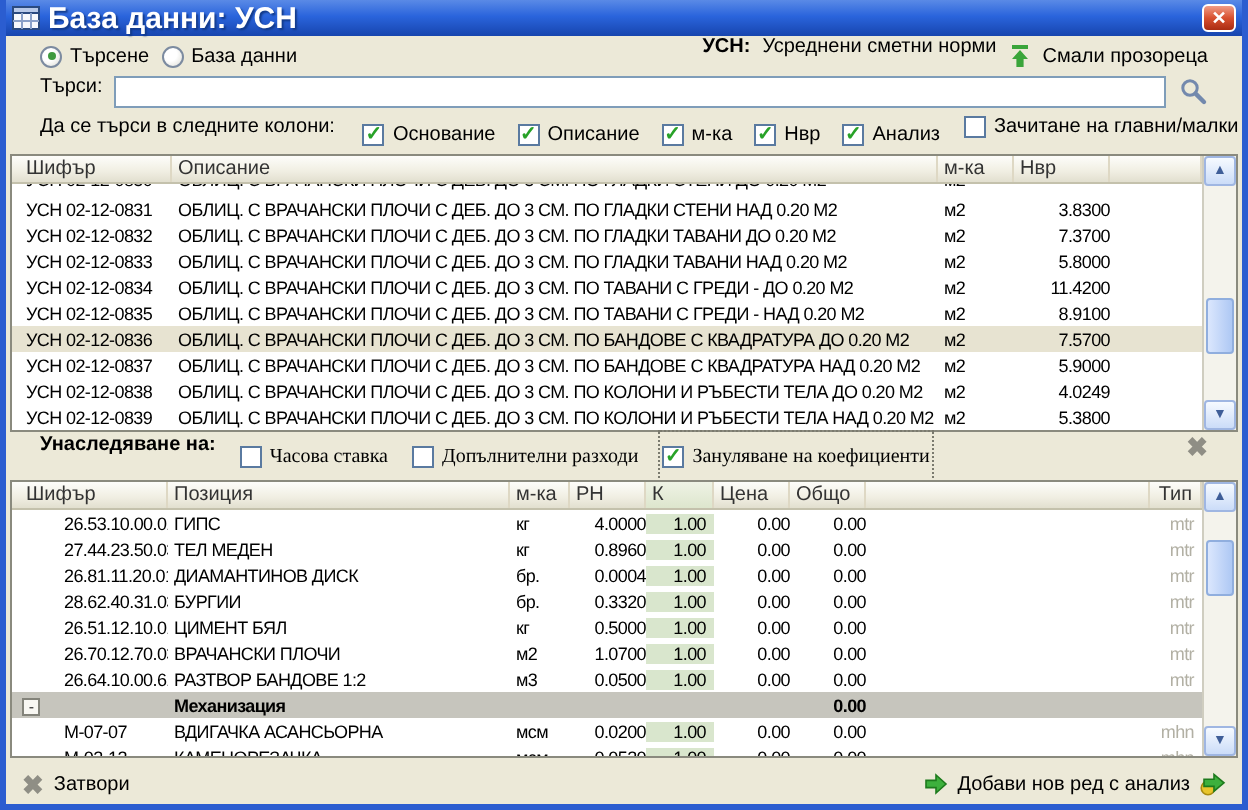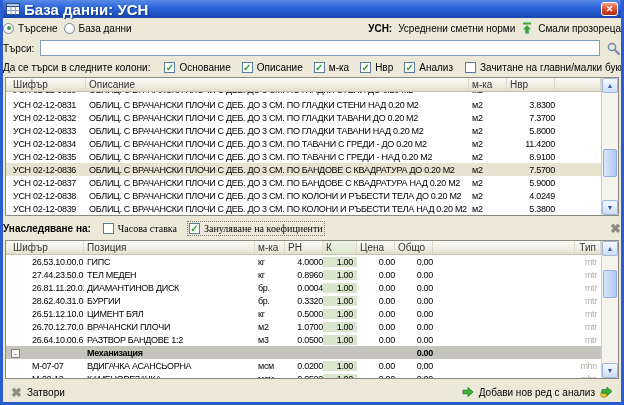--- a/index.html
+++ b/index.html
@@ -13,21 +13,21 @@
   }
   
   .titlebar{height:18px;flex:none;display:flex;align-items:center;padding:0 3px;
     background:linear-gradient(180deg,#5a8ae6 0%,#2a64dc 45%,#1745ae 100%);}
   .titlebar .title{flex:1;color:#fff;font-weight:bold;font-size:15px;margin-left:4px;
     text-shadow:1px 1px 1px #123a8a;white-space:nowrap;}
   .closebtn{width:17px;height:14px;border:1px solid #fff;border-radius:3px;color:#fff;
     background:linear-gradient(180deg,#f09c86 0%,#d8502f 50%,#aa2c12 100%);
     font-size:9px;font-weight:bold;display:flex;align-items:center;justify-content:center;}
   
-  .bar{flex:none;display:flex;align-items:center;padding:0 0;gap:6px;white-space:nowrap;}
+  .bar{flex:none;display:flex;padding:0 17px;gap:6px;white-space:nowrap;}
   .row1{height:20px;}
   .row2{height:20px;}
   .row3{height:18px;}
   .spacer{flex:1;}
   .b{font-weight:bold;}
   
   .radio-item{display:flex;align-items:center;gap:4px;}
   .radio{width:11px;height:11px;border-radius:50%;border:1px solid #7c8ba0;flex:none;
     background:radial-gradient(circle at 35% 35%,#fff 40%,#dcdcd4);position:relative;}
   .radio.on::after{content:"";position:absolute;left:2.5px;top:2.5px;width:4px;height:4px;
@@ -273,20 +273,24 @@
     </div>
   </div>
 
   <div class="bar inheritbar">
     <span class="b">Унаследяване на:</span>
     <span style="display:flex;gap:12px;margin-left:6px;font-family:Liberation Serif, serif;" id="inherit-checks">
         <span class="chk">
           <span class="box"></span>
           <span>Часова ставка</span>
         </span>
+        <span class="chk">
+          <span class="box"></span>
+          <span>Допълнителни разходи</span>
+        </span>
         <span class="chk focused">
           <span class="box">✓</span>
           <span>Зануляване на коефициенти</span>
         </span>
       </span>
     <span class="spacer"></span>
     <span class="xicon">✖</span>
   </div>
 
   <div class="tablebox" style="height:139px;">

